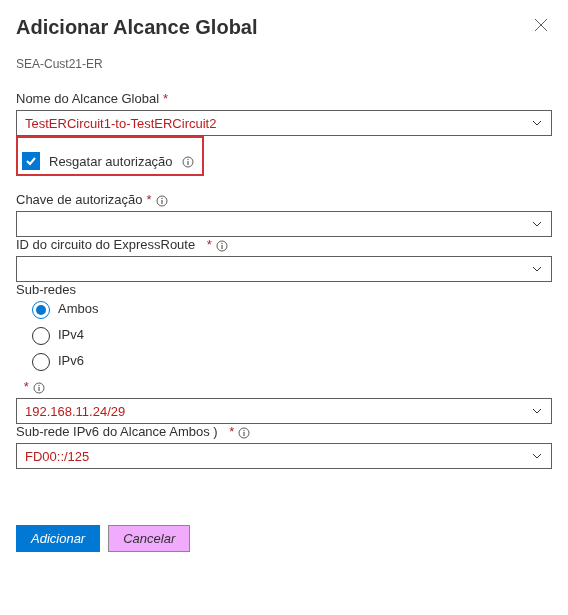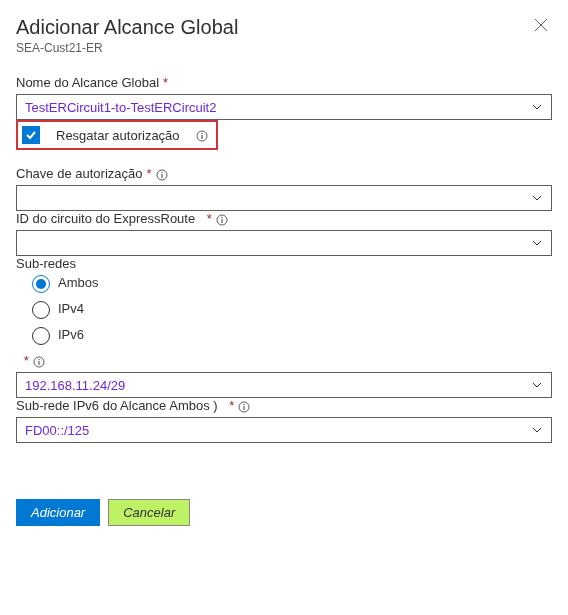--- a/index.html
+++ b/index.html
@@ -11,23 +11,23 @@
       width: 568px;
       background: #fff;
     }
     .header-row {
       display: flex;
       justify-content: space-between;
       align-items: flex-start;
     }
     .title {
       font-size: 20px;
-      font-weight: 400;
+      font-weight: 700;
       color: #323130;
-      margin-bottom: 2px;
+      margin-bottom: 18px;
     }
     .subtitle {
       font-size: 12px;
       color: #605e5c;
       margin-bottom: 20px;
     }
     .close-icon {
       font-size: 16px;
       color: #605e5c;
       cursor: pointer;
@@ -45,32 +45,32 @@
     .info-icon svg { vertical-align: middle; }
     .dropdown {
       width: 100%;
       height: 26px;
       border: 1px solid #605e5c;
       display: flex;
       align-items: center;
       justify-content: space-between;
       padding: 0 8px;
       font-size: 13px;
-      color: #6d28d9;
+      color: #b91c1c;
       background: #fff;
       cursor: pointer;
     }
     .dropdown .chev svg { display: block; }
     .field-block { }
     .highlight-box {
       border: 2px solid #d13438;
       display: inline-flex;
       align-items: center;
-      gap: 16px;
-      padding: 4px 8px 4px 4px;
+      gap: 9px;
+      padding: 14px 8px 4px 4px;
       margin-bottom: 16px;
     }
     .checkbox {
       width: 18px;
       height: 18px;
       background: #0078d4;
       display: flex;
       align-items: center;
       justify-content: center;
       cursor: pointer;
@@ -111,21 +111,21 @@
       cursor: pointer;
       font-family: inherit;
       font-style: italic;
     }
     .btn-primary {
       background: #0078d4;
       border-color: #0078d4;
       color: #fff;
     }
     .btn-secondary {
-      background: #bef264;
+      background: #f0abfc;
       border-color: #8a8886;
       color: #323130;
     }
   </style>
 </head>
 <body>
 
 
 
 <div class="header-row">

